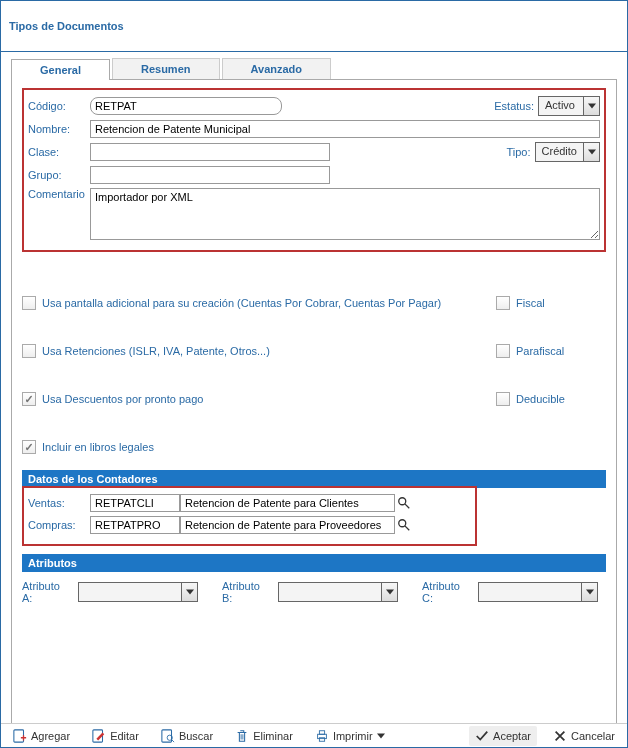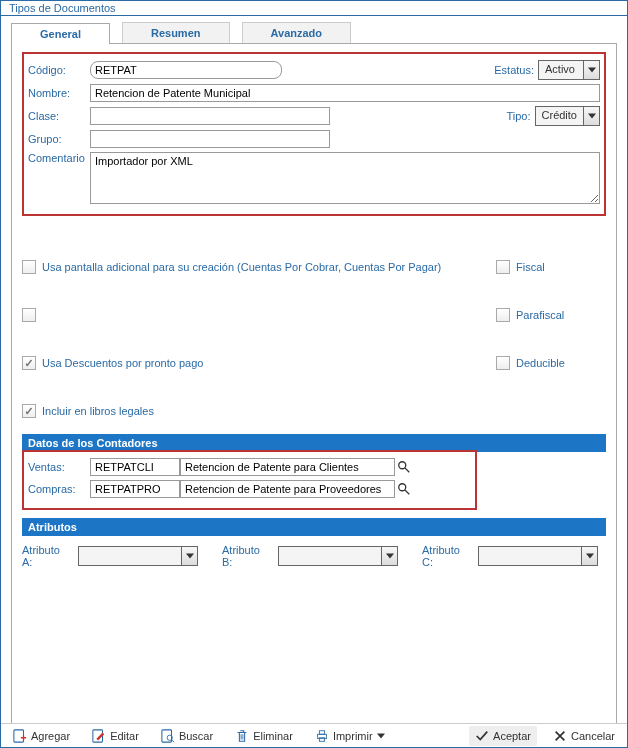--- a/index.html
+++ b/index.html
@@ -8,37 +8,37 @@
     font-size: 11px;
     color: #333;
     background: #fff;
     width: 628px;
     height: 748px;
     position: relative;
     border: 1px solid #2a6aa5;
   }
   .panel-title {
     color: #2a6aa5;
-    font-weight: normal;
-    padding: 1px 8px;
+    font-weight: bold;
+    padding: 19px 8px;
     border-bottom: 1px solid #2a6aa5;
   }
   .tabs {
     display: flex;
     border-bottom: 1px solid #aaa;
     margin: 6px 10px 0 10px;
   }
   .tab {
     padding: 4px 28px;
     background: #f2f2f2;
     border: 1px solid #ccc;
     border-bottom: none;
     color: #2a6aa5;
     font-weight: bold;
-    margin-right: 12px;
+    margin-right: 2px;
     cursor: pointer;
   }
   .tab.active {
     background: #fff;
     border-color: #aaa;
     position: relative;
     top: 1px;
   }
   .content {
     padding: 8px 10px 10px 10px;
@@ -197,20 +197,21 @@
   </div>
 
   <div class="checks">
     <div class="checks-left">
       <div class="chk-row">
           <span class="chkbox"></span>
           <span class="chk-label">Usa pantalla adicional para su creación (Cuentas Por Cobrar, Cuentas Por Pagar)</span>
         </div>
       <div class="chk-row">
           <span class="chkbox"></span>
+          <span class="chk-label">Usa Retenciones (ISLR, IVA, Patente, Otros...)</span>
         </div>
       <div class="chk-row">
           <span class="chkbox checked"></span>
           <span class="chk-label">Usa Descuentos por pronto pago</span>
         </div>
       <div class="chk-row">
           <span class="chkbox checked"></span>
           <span class="chk-label">Incluir en libros legales</span>
         </div>
     </div>

